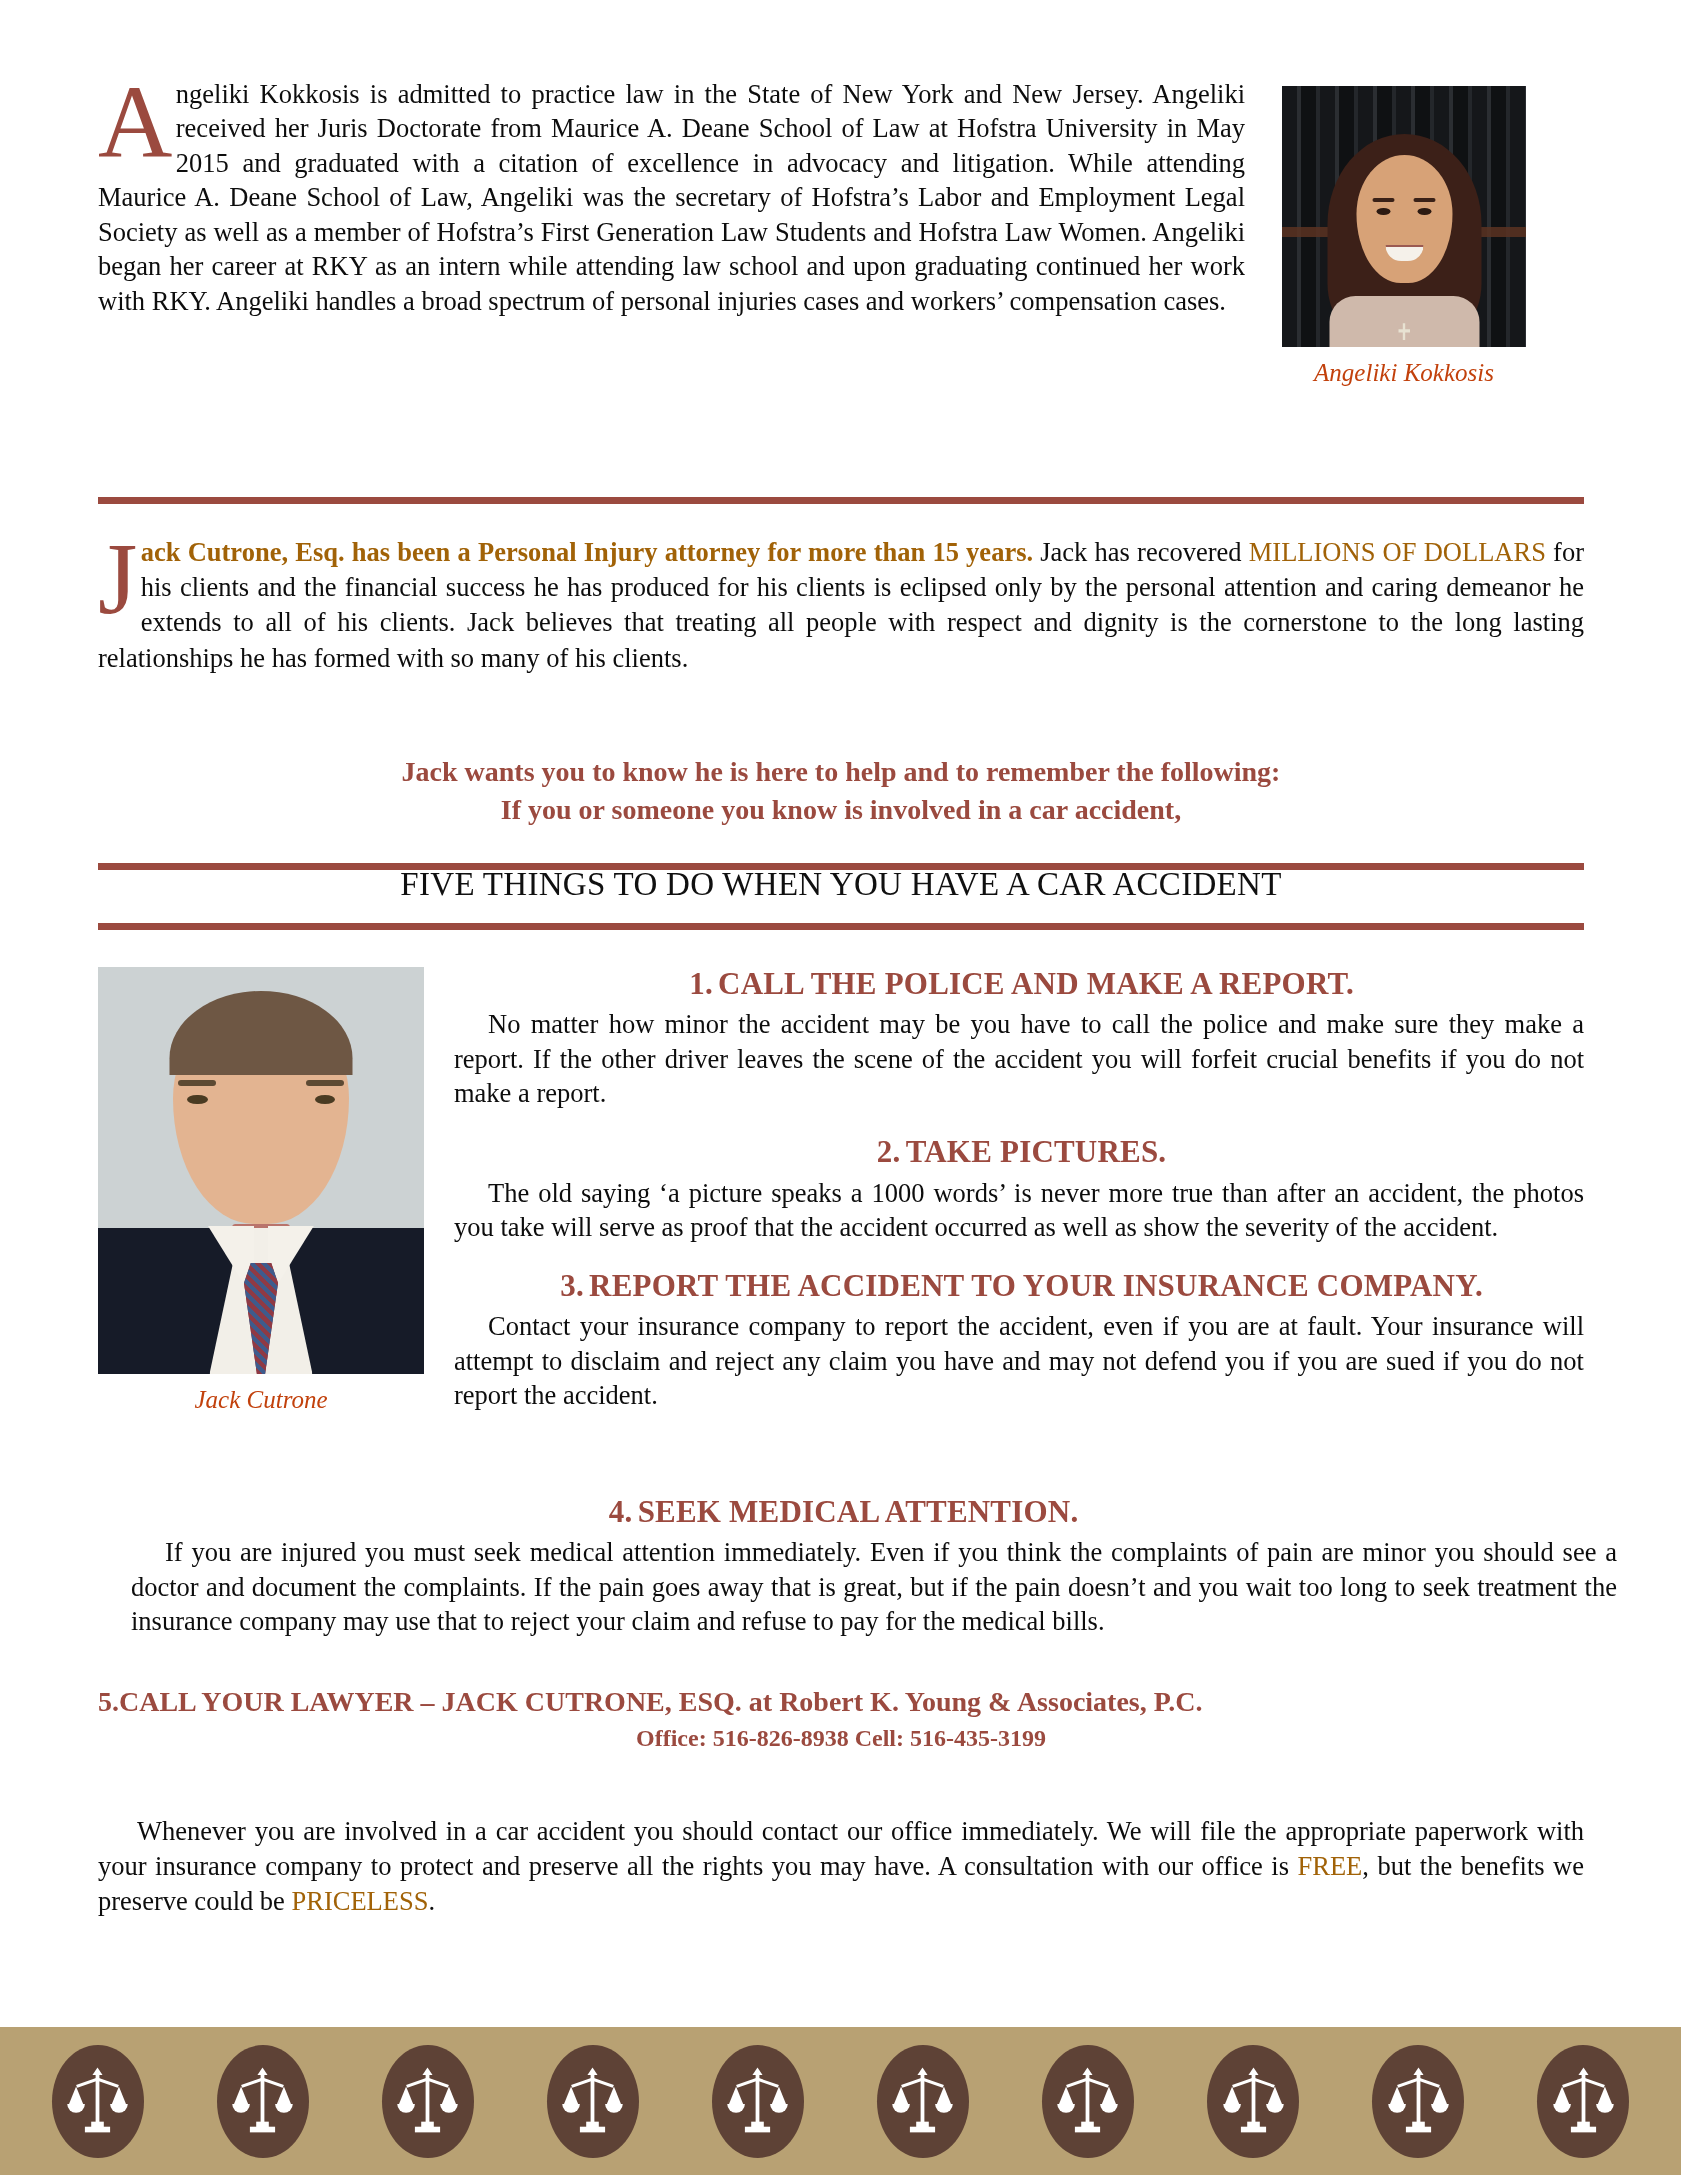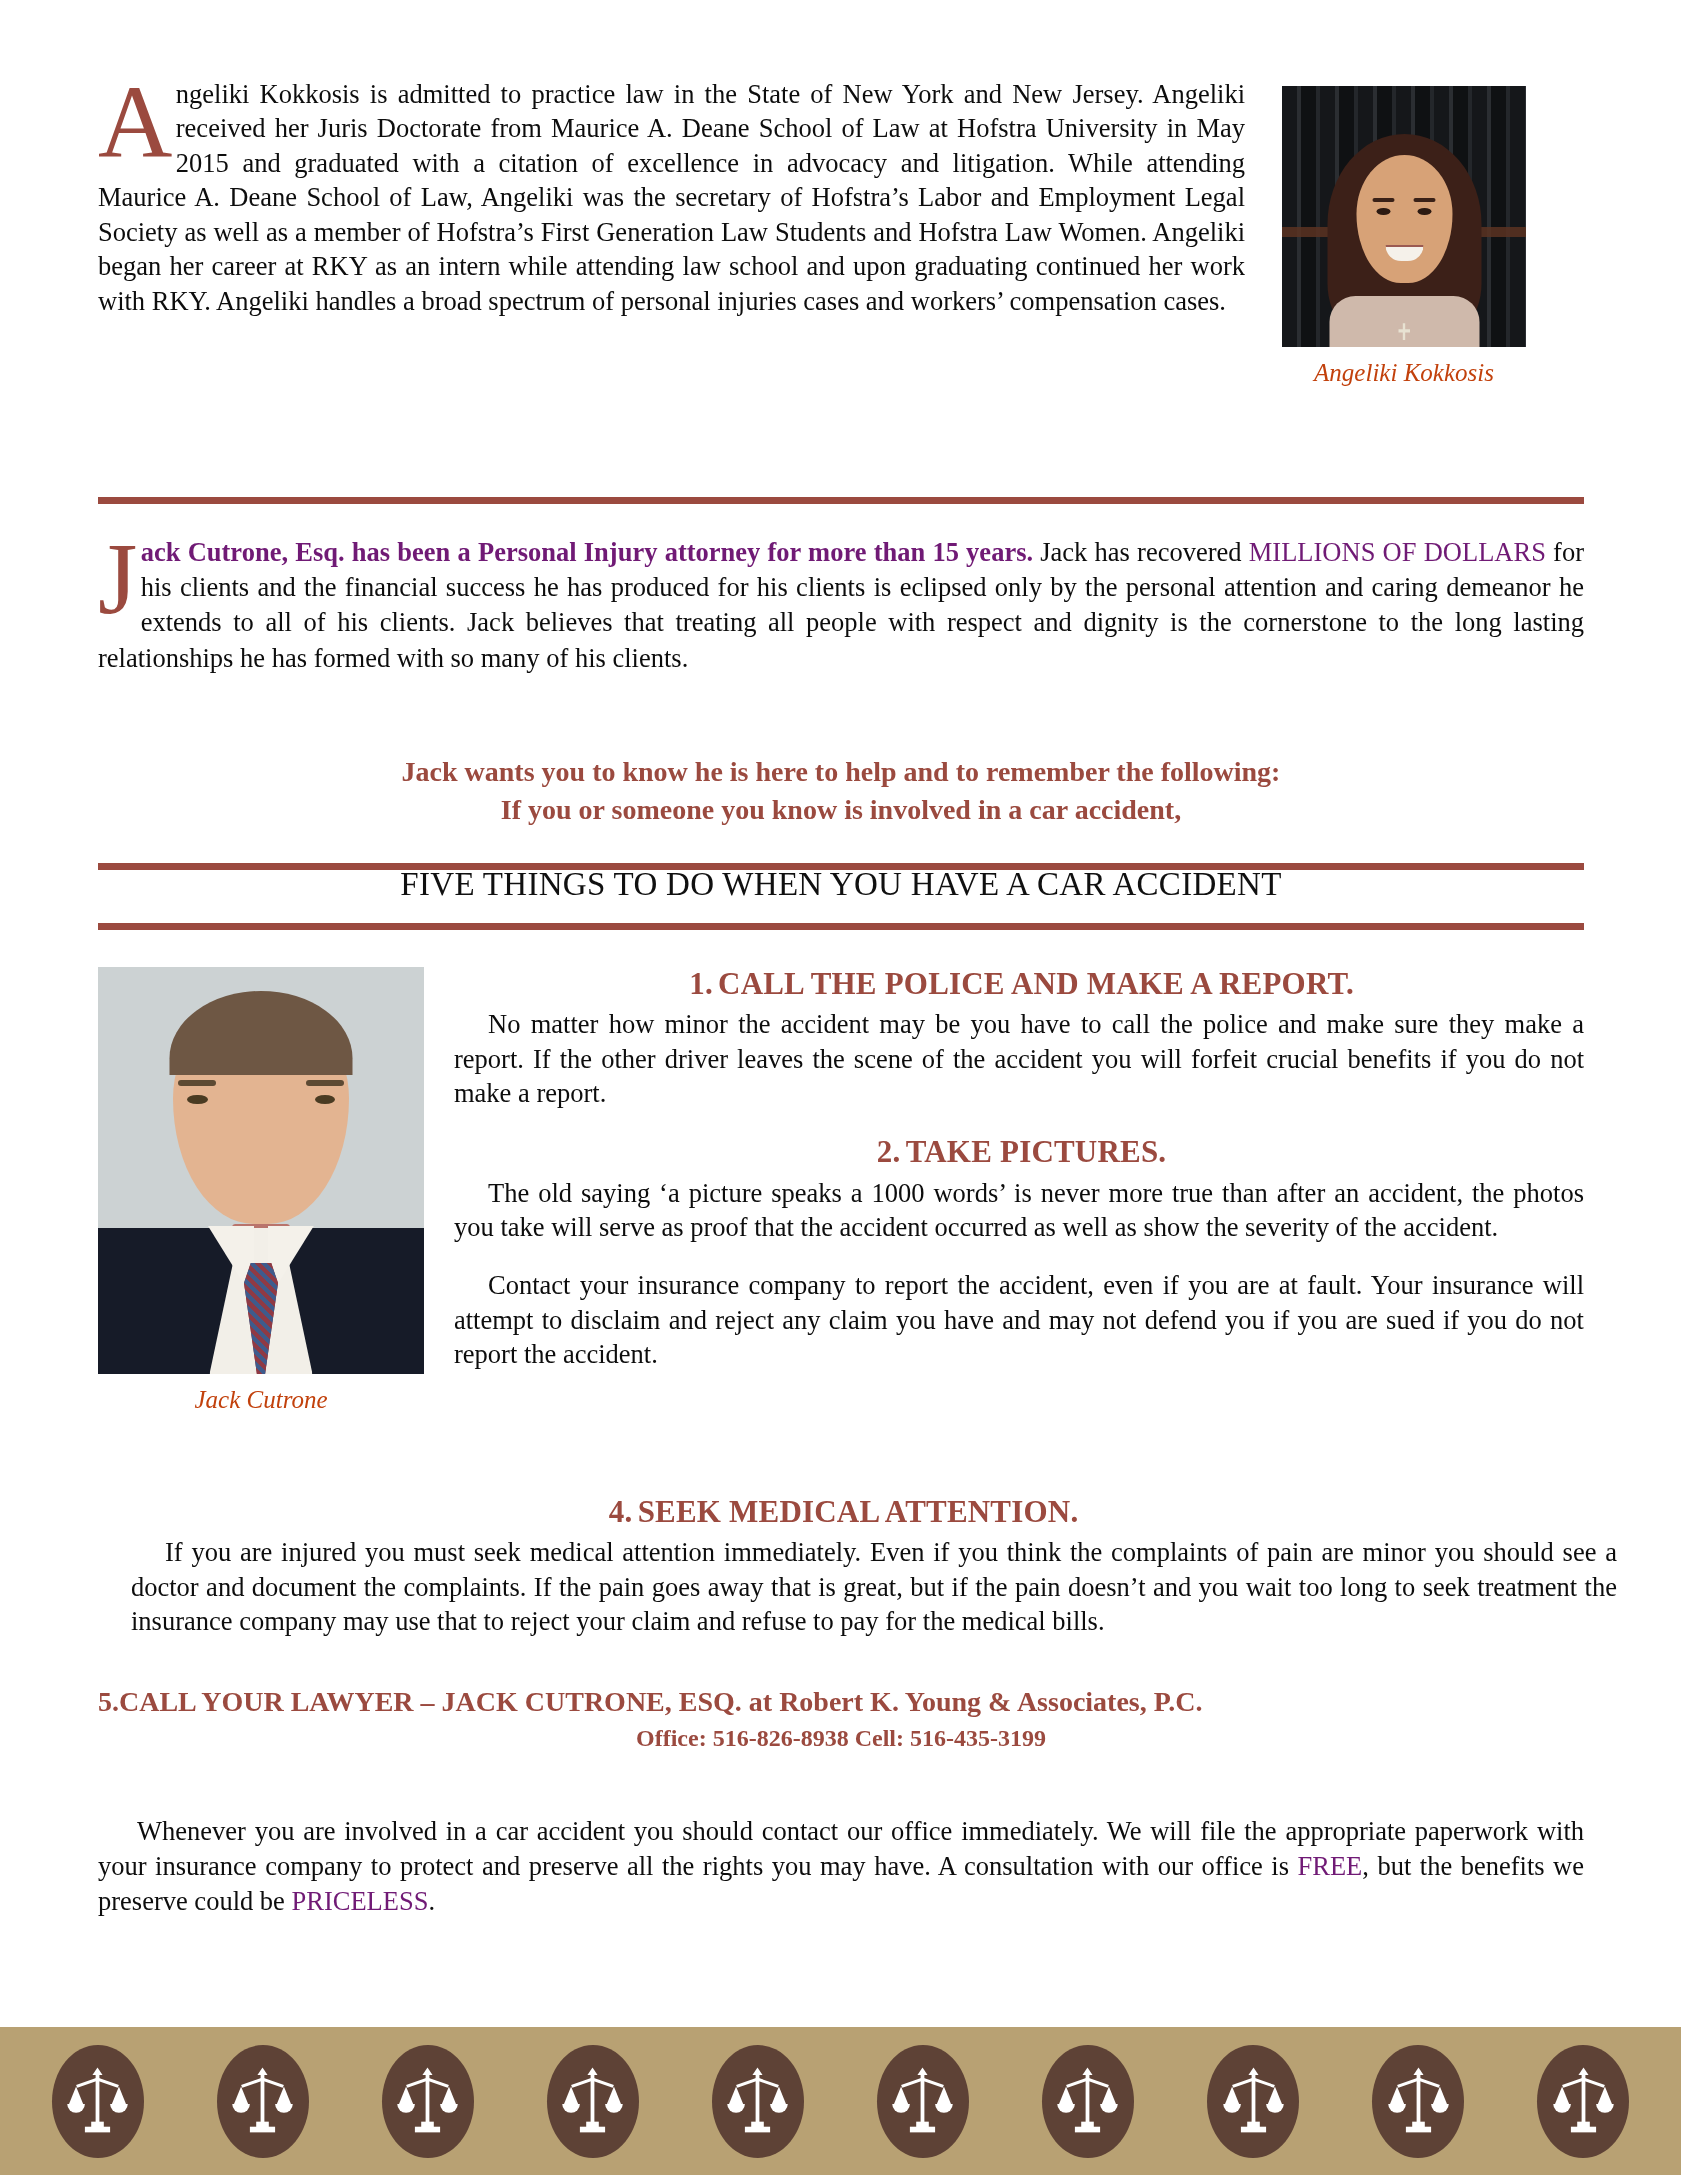--- a/index.html
+++ b/index.html
@@ -14,21 +14,21 @@
     font-family: "Liberation Serif", "DejaVu Serif", serif;
     color: #0d0d0d;
     overflow: hidden;
   }
 
   .page {
     position: absolute;
     inset: 0;
     background: #ffffff;
   }
-  .accent { color: #701a75; }
+  .accent { color: #a16207; }
   .bold { font-weight: bold; }
 
   
   #angeliki-section {
     position: absolute;
     left: 98px;
     top: 77px;
     width: 1147px;
   }
   .dropcap-wrap { position: relative; }
@@ -413,20 +413,21 @@
     <div class="photo-caption">Jack Cutrone</div>
   </div>
 
   <div id="list-right">
     <p class="item-head"><span class="num">1.</span><span>CALL THE POLICE AND MAKE A REPORT.</span></p>
     <p class="item-body">No matter how minor the accident may be you have to call the police and make sure they make a report. If the other driver leaves the scene of the accident you will forfeit crucial benefits if you do not make a report.</p>
 
     <p class="item-head"><span class="num">2.</span><span>TAKE PICTURES.</span></p>
     <p class="item-body">The old saying ‘a picture speaks a 1000 words’ is never more true than after an accident, the photos you take will serve as proof that the accident occurred as well as show the severity of the accident.</p>
 
+    <p class="item-head"><span class="num">3.</span><span>REPORT THE ACCIDENT TO YOUR INSURANCE COMPANY.</span></p>
     <p class="item-body" id="item3-body">Contact your insurance company to report the accident, even if you are at fault. Your insurance will attempt to disclaim and reject any claim you have and may not defend you if you are sued if you do not report the accident.</p>
   </div>
 
   <div id="list-bottom">
     <p class="item-head"><span class="num">4.</span><span>SEEK MEDICAL ATTENTION.</span></p>
     <p class="item-body">If you are injured you must seek medical attention immediately. Even if you think the complaints of pain are minor you should see a doctor and document the complaints. If the pain goes away that is great, but if the pain doesn’t and you wait too long to seek treatment the insurance company may use that to reject your claim and refuse to pay for the medical bills.</p>
   </div>
 
   <div id="item5">
     <p id="item5-head"><span class="num">5.</span><span>CALL YOUR LAWYER – JACK CUTRONE, ESQ. at Robert K. Young &amp; Associates, P.C.</span></p>

